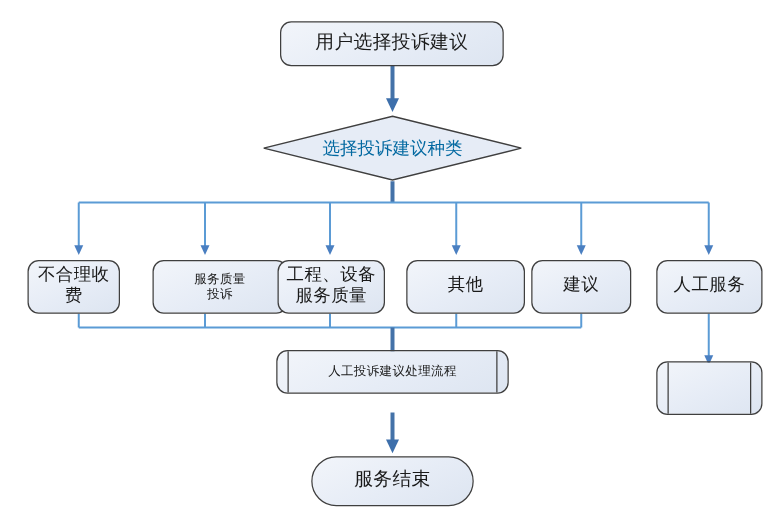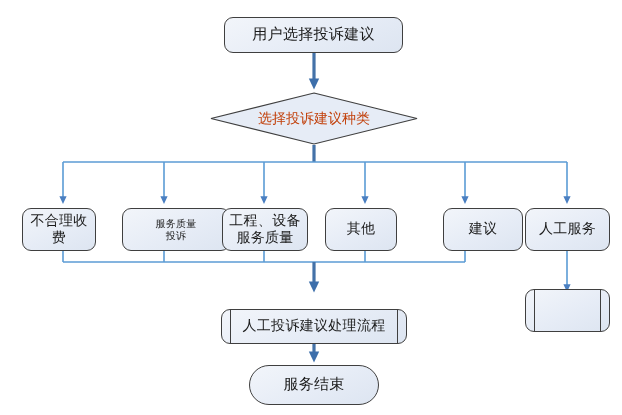--- a/index.html
+++ b/index.html
@@ -74,21 +74,21 @@
   .diamond-wrap .label {
     position: absolute;
     left: 0;
     top: 0;
     right: 0;
     bottom: 0;
     display: flex;
     align-items: center;
     justify-content: center;
     text-align: center;
-    color: #c2410c;
+    color: #0369a1;
     z-index: 2;
   }
 </style>
 </head>
 <body>
 
 <div id="canvas">
 
   <svg id="edges" viewBox="0 0 622 415" width="622" height="415">
     <defs>
@@ -182,33 +182,33 @@
   <div class="node rounded" style="left:122px; top:208px; width:108px; height:43px; font-size:10px; white-space:pre-line;">
     <span class="label">服务质量
 投诉</span>
   </div>
 
   <div class="node rounded" style="left:222px; top:208px; width:86px; height:43px; font-size:14px; white-space:pre-line;">
     <span class="label">工程、设备
 服务质量</span>
   </div>
 
-  <div class="node rounded" style="left:325px; top:208px; width:72px; height:43px; font-size:14px;">
+  <div class="node rounded" style="left:325px; top:208px; width:95px; height:43px; font-size:14px;">
     <span class="label">其他</span>
   </div>
 
-  <div class="node rounded" style="left:443px; top:208px; width:80px; height:43px; font-size:14px;">
+  <div class="node rounded" style="left:425px; top:208px; width:80px; height:43px; font-size:14px;">
     <span class="label">建议</span>
   </div>
 
   <div class="node rounded" style="left:525px; top:208px; width:85px; height:43px; font-size:14px;">
     <span class="label">人工服务</span>
   </div>
 
-  <div class="node predef" style="left:221px; top:309px; width:186px; height:35px; font-size:14px;">
+  <div class="node predef" style="left:221px; top:280px; width:186px; height:35px; font-size:10px;">
     <span class="bar-l"></span>
     <span class="bar-r"></span>
     <span class="label">人工投诉建议处理流程</span>
   </div>
 
   <div class="node predef" style="left:525px; top:289px; width:85px; height:43px; font-size:13.5px; white-space:pre-line;">
     <span class="bar-l"></span>
     <span class="bar-r"></span>
   </div>
 

